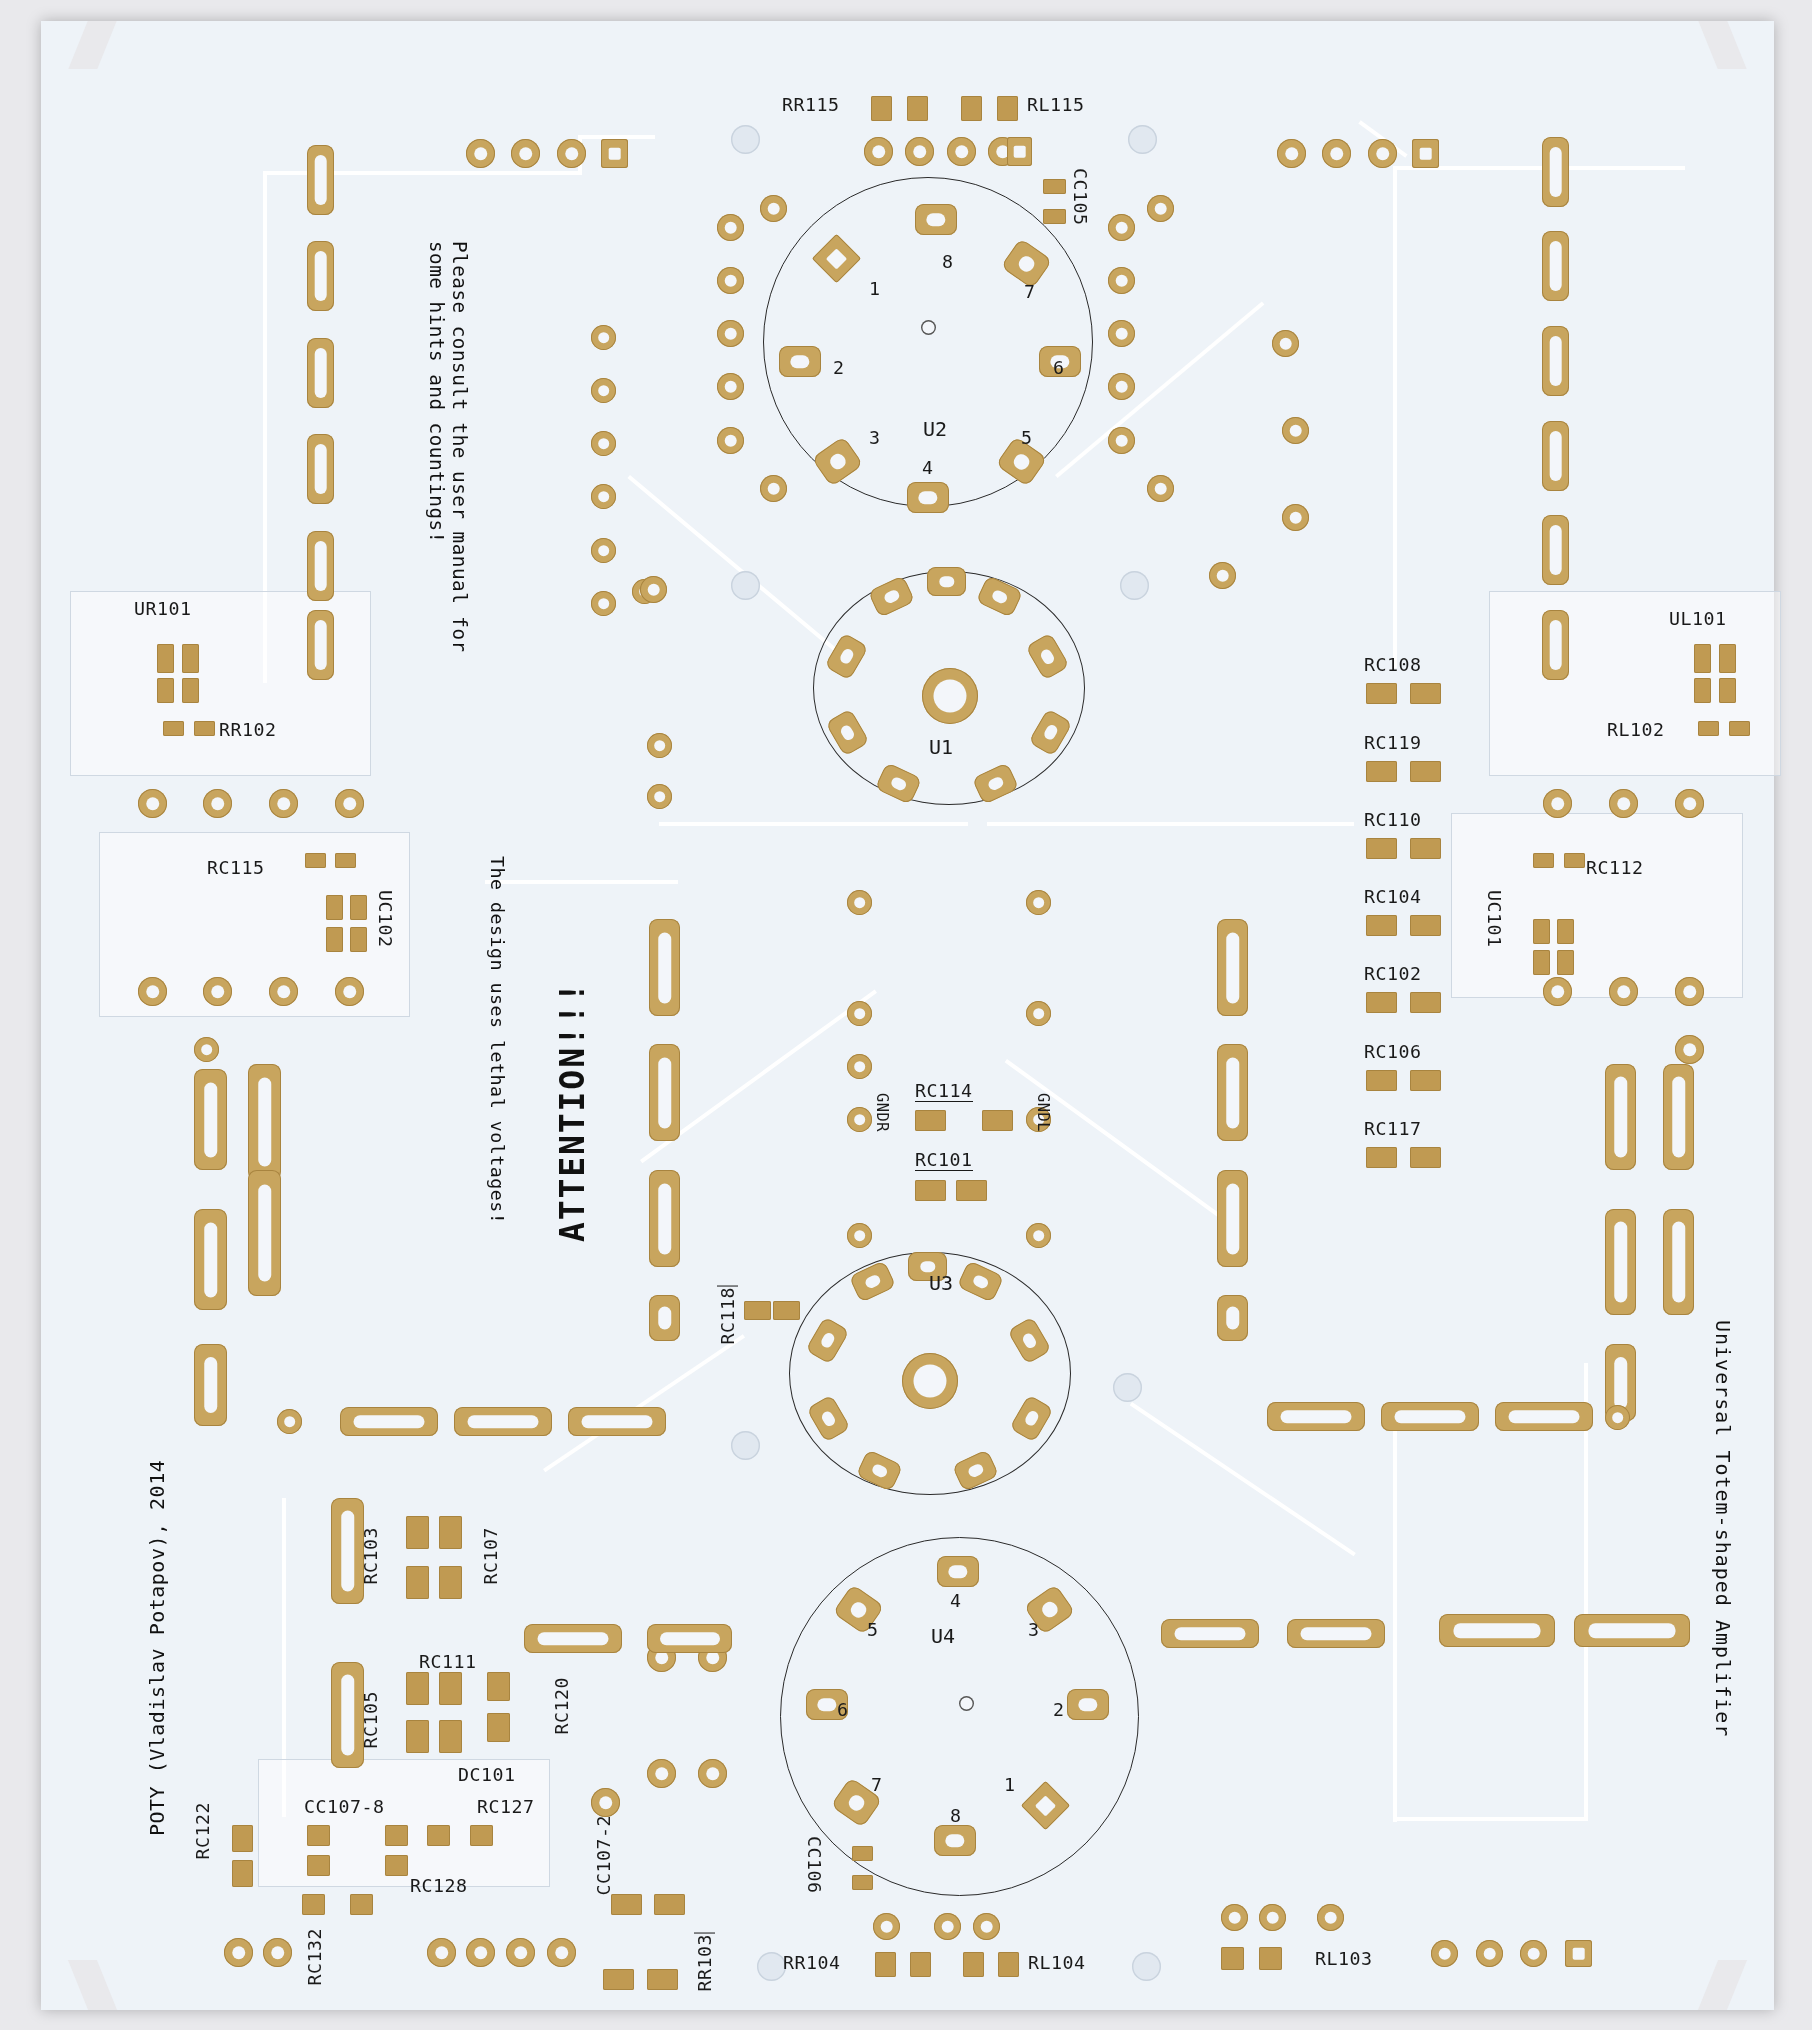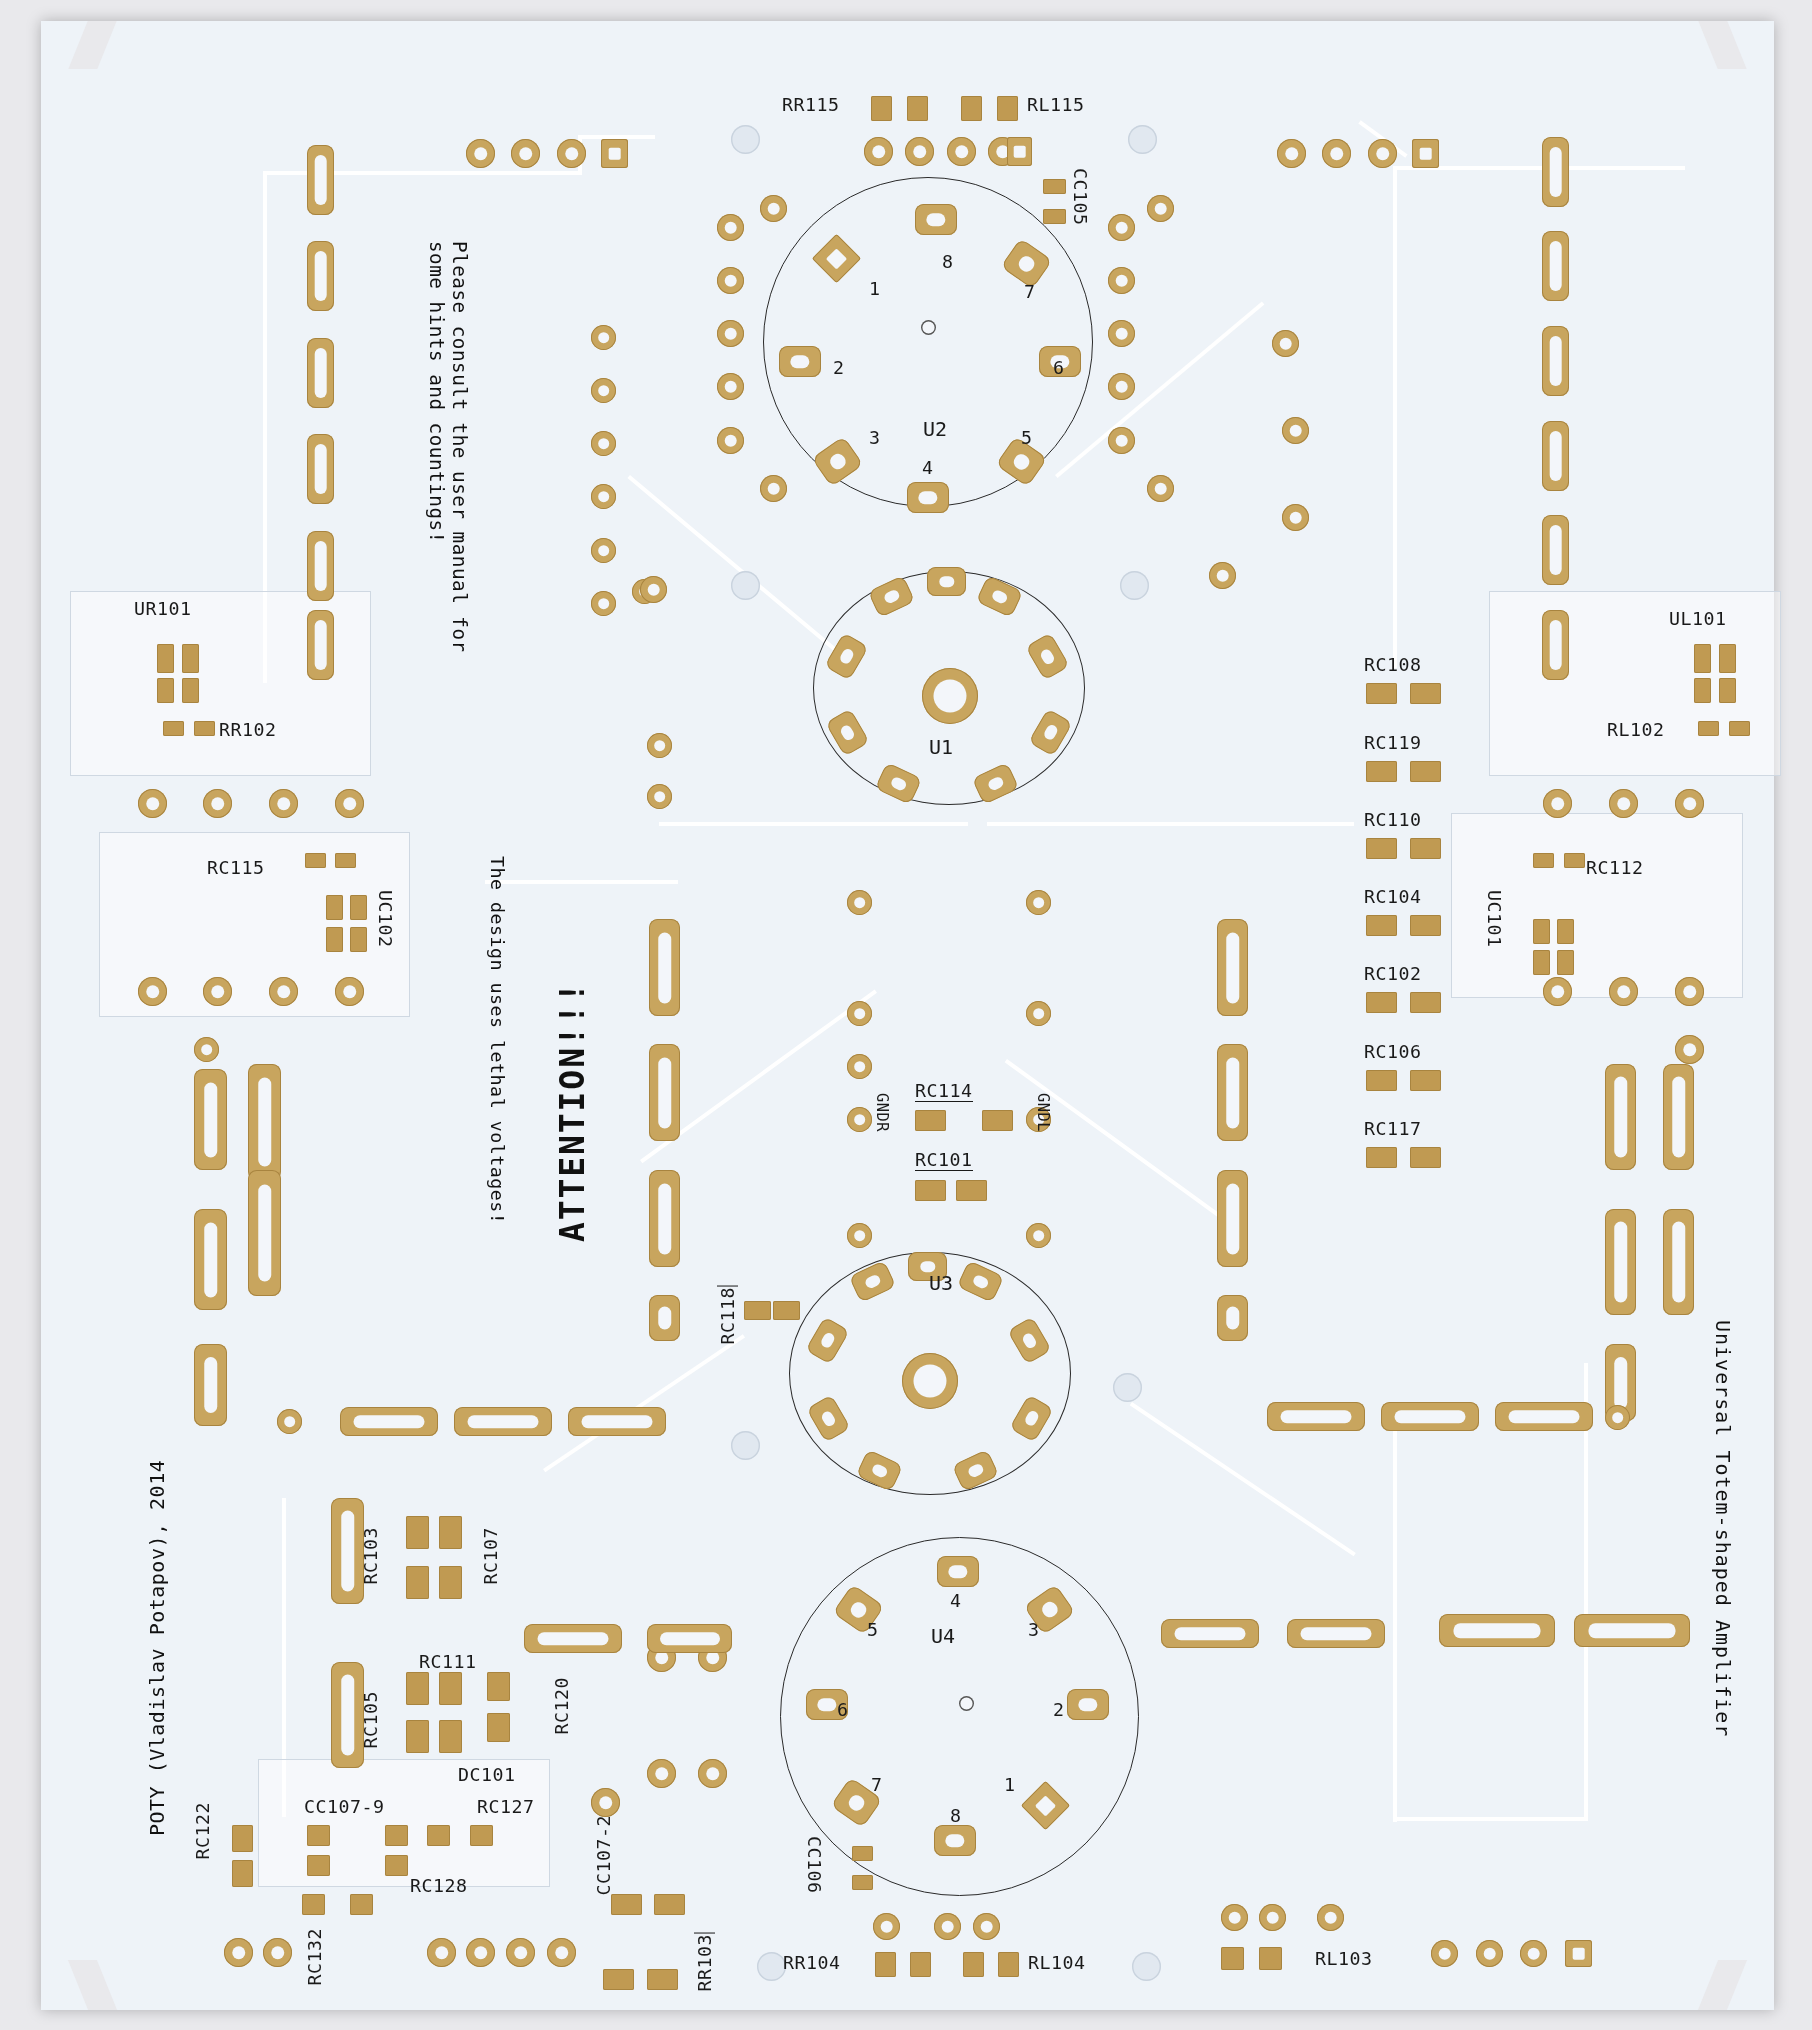--- a/index.html
+++ b/index.html
@@ -634,21 +634,21 @@
       </div>
     <div class="lbl vert180" style="left:319px;top:1506px;">RC103</div>
     <div class="lbl vert180" style="left:319px;top:1670px;">RC105</div>
     <div class="lbl vert180" style="left:439px;top:1506px;">RC107</div>
     <div class="lbl" style="left:378px;top:1630px;">RC111</div>
     <div class="lbl vert180" style="left:510px;top:1656px;">RC120</div>
     <div class="lbl vert180" style="left:151px;top:1781px;">RC122</div>
     <div class="lbl vert180" style="left:263px;top:1907px;">RC132</div>
     <div class="lbl" style="left:417px;top:1743px;">DC101</div>
     <div class="lbl" style="left:436px;top:1775px;">RC127</div>
-    <div class="lbl" style="left:263px;top:1775px;">CC107-9</div>
+    <div class="lbl" style="left:263px;top:1775px;">CC107-8</div>
     <div class="lbl vert180" style="left:552px;top:1794px;">CC107-2</div>
     <div class="lbl" style="left:369px;top:1854px;">RC128</div>
 
     <div class="smd" style="left:365px;top:1495px;width:23px;height:33px;"></div>
     <div class="smd" style="left:398px;top:1495px;width:23px;height:33px;"></div>
     <div class="smd" style="left:365px;top:1545px;width:23px;height:33px;"></div>
     <div class="smd" style="left:398px;top:1545px;width:23px;height:33px;"></div>
     <div class="smd" style="left:365px;top:1651px;width:23px;height:33px;"></div>
     <div class="smd" style="left:398px;top:1651px;width:23px;height:33px;"></div>
     <div class="smd" style="left:365px;top:1699px;width:23px;height:33px;"></div>

